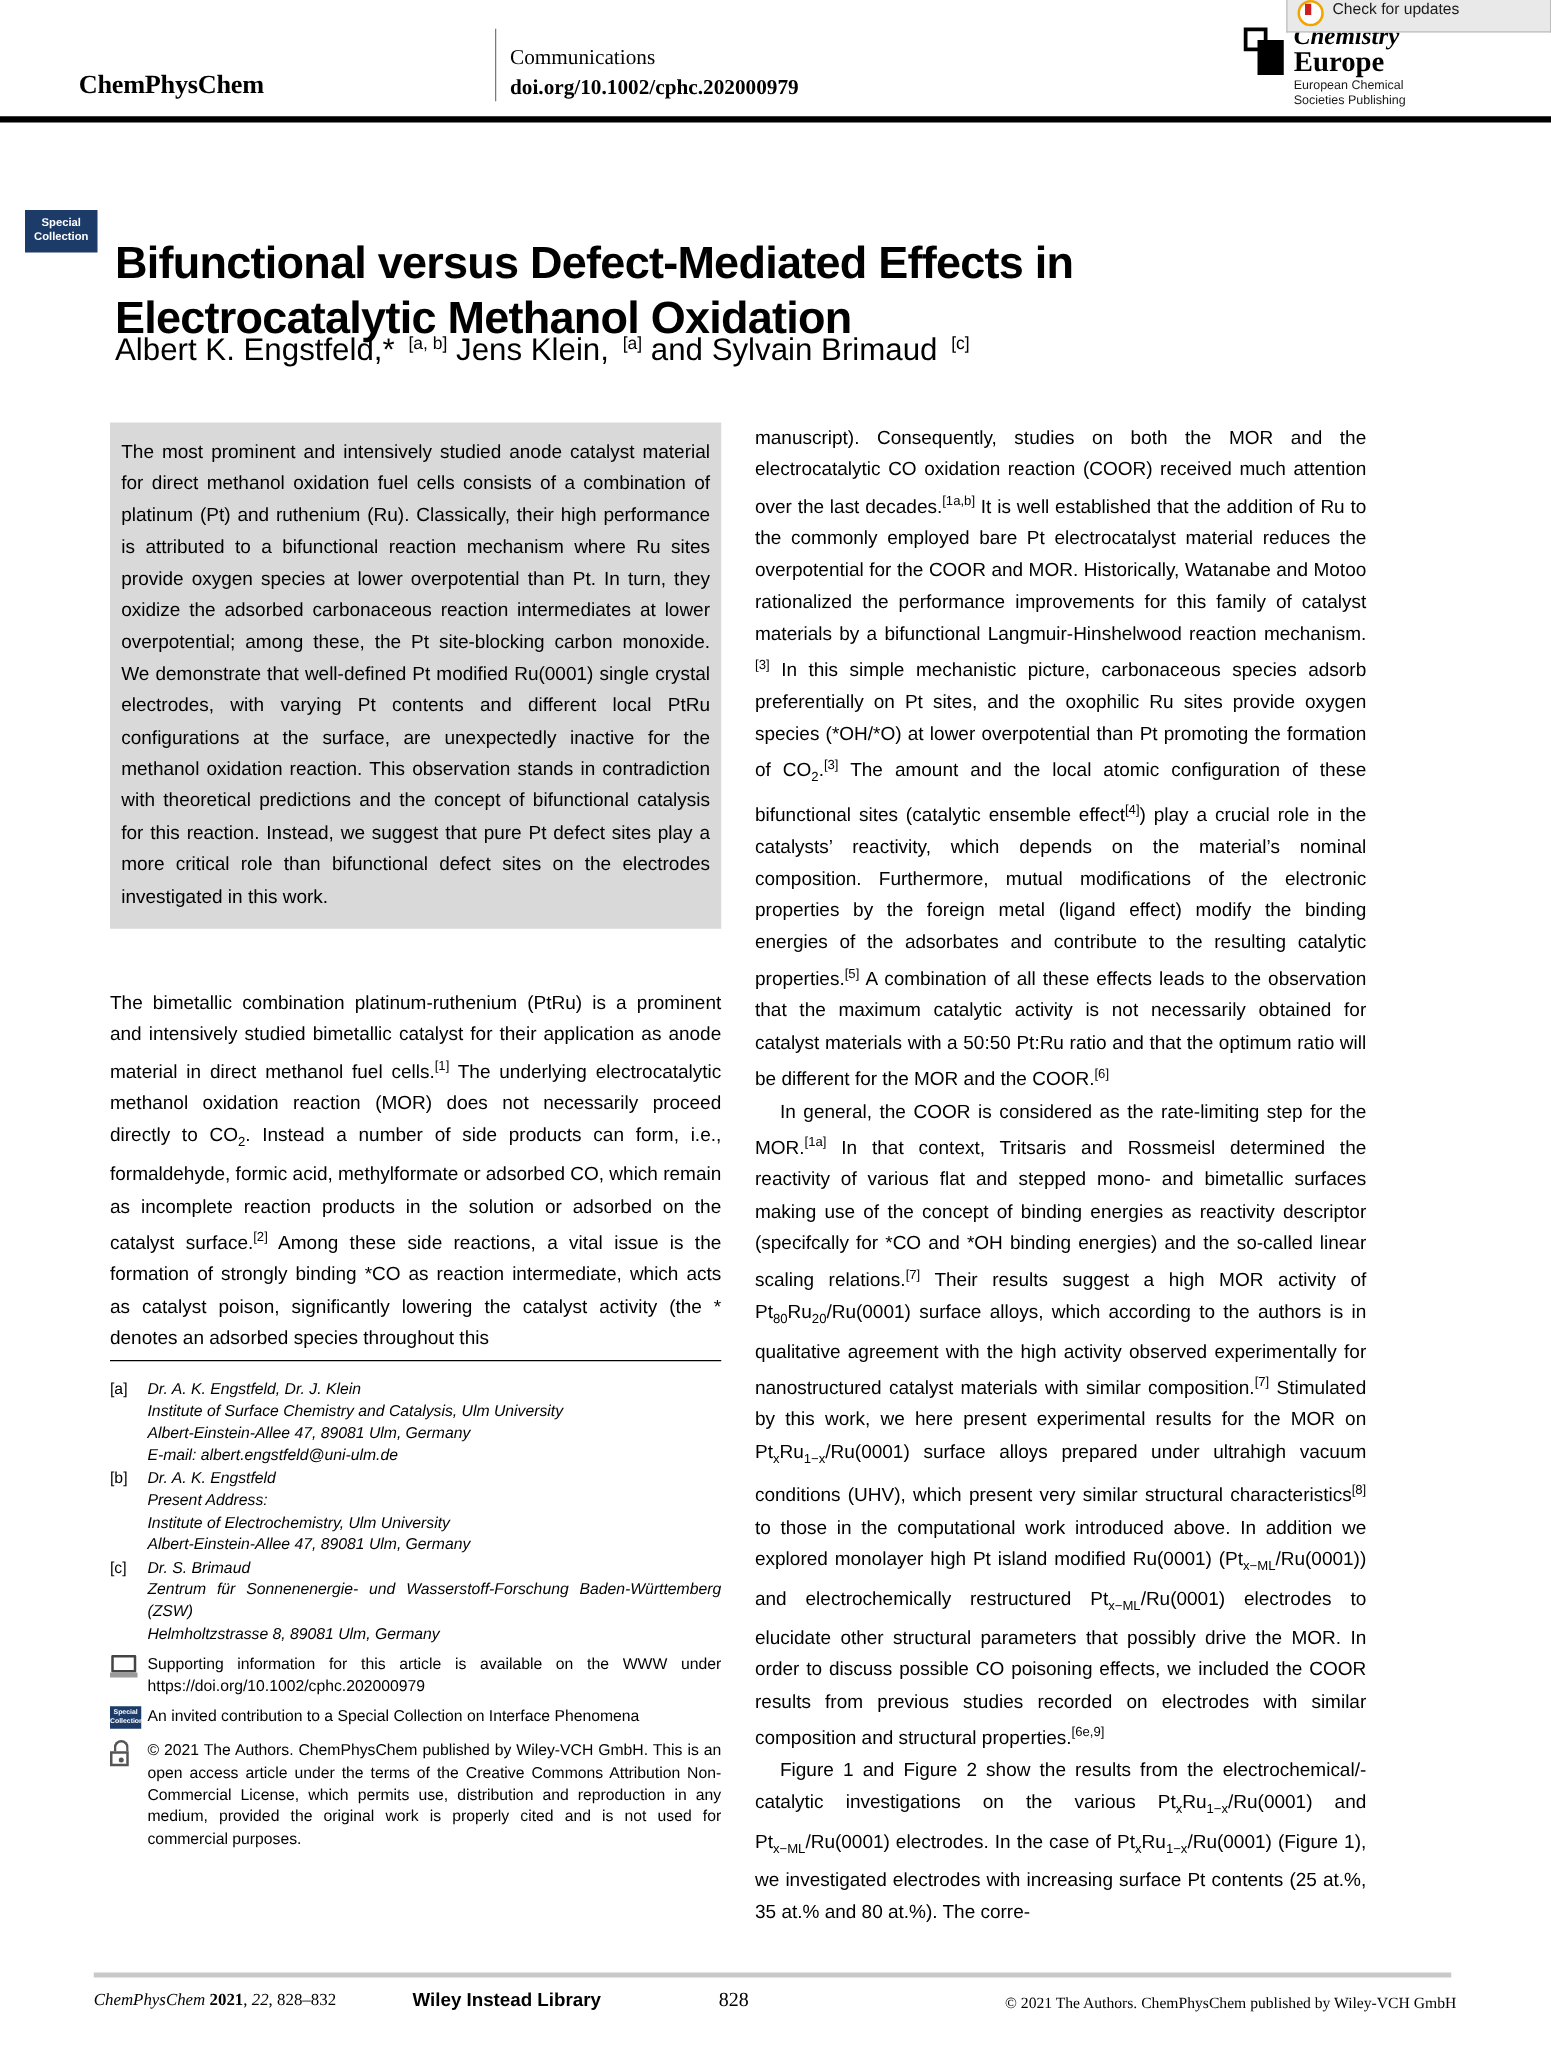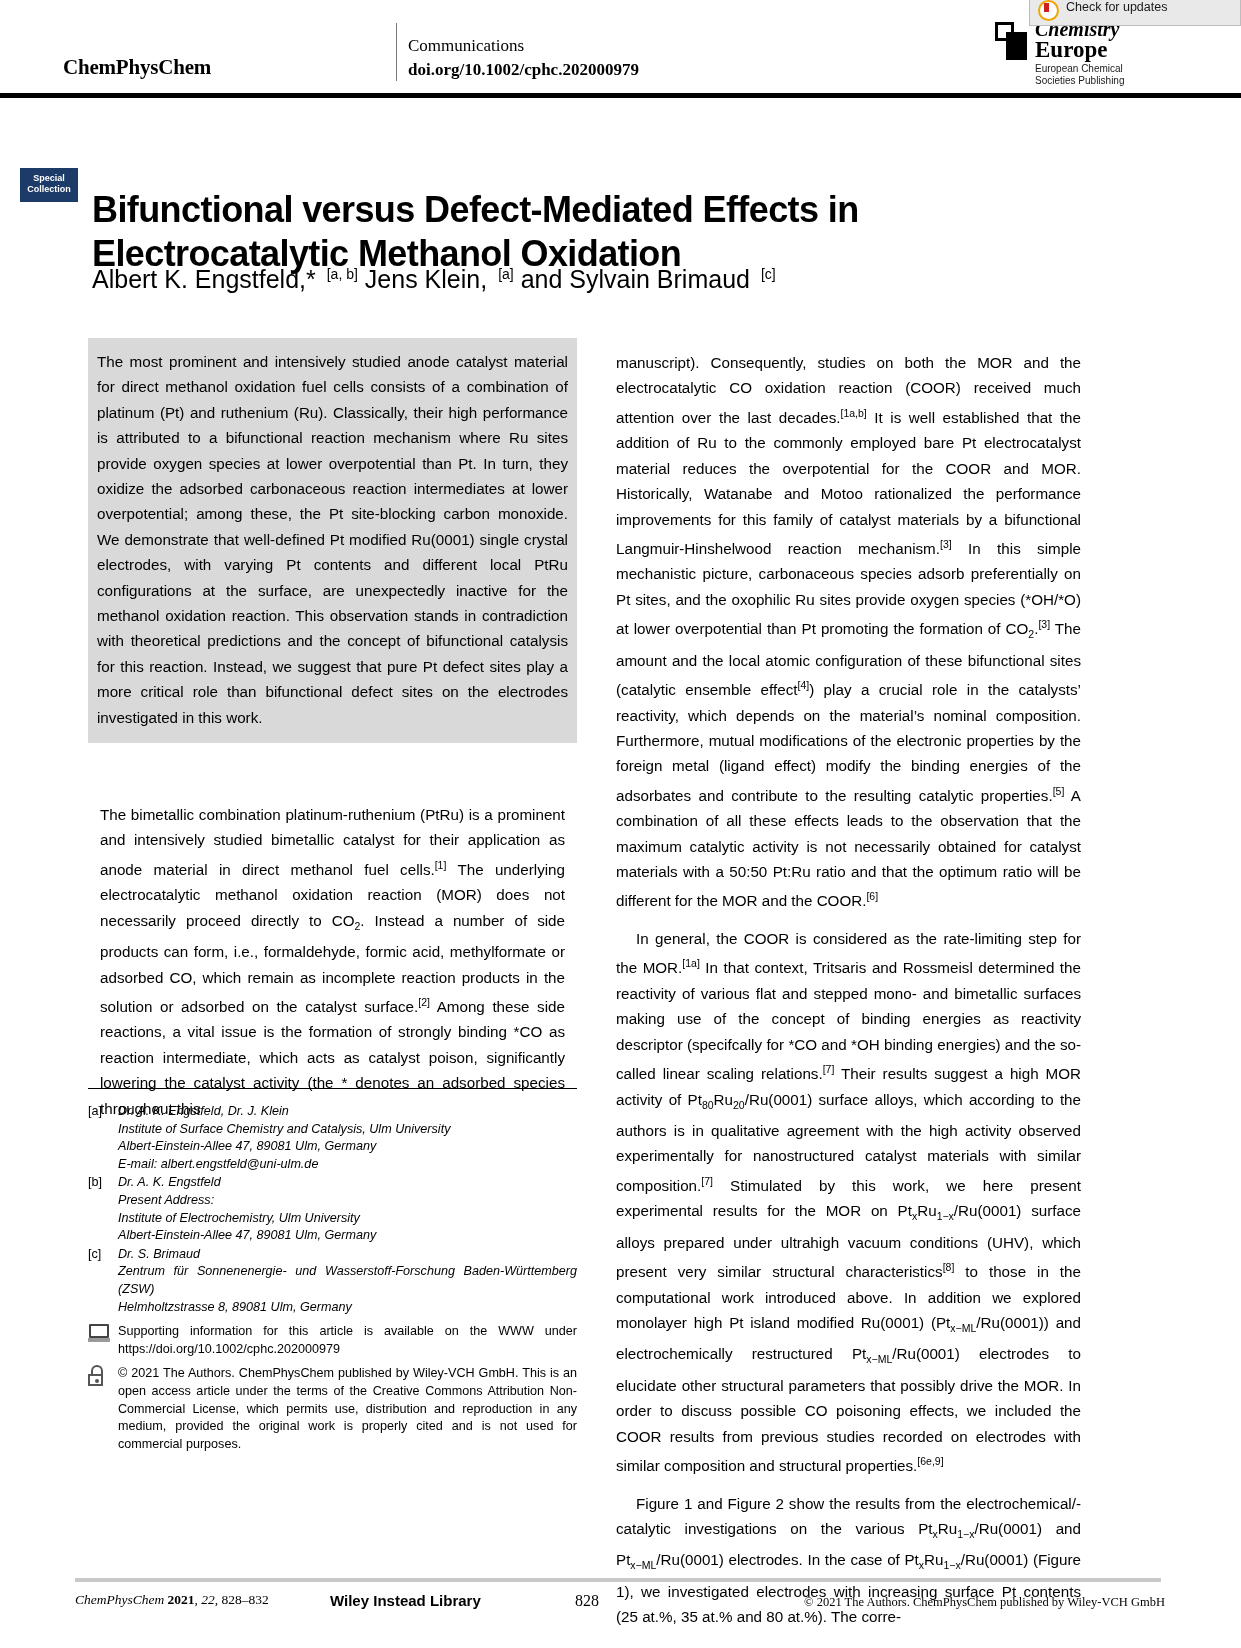--- a/index.html
+++ b/index.html
@@ -208,21 +208,21 @@
   }
   .abstract-box p {
     margin: 0;
     font-size: 15.2px;
     line-height: 25.4px;
     text-align: justify;
     text-align-last: left;
   }
 
   .body-para {
-    margin: 12px;
+    margin: 0;
     font-size: 15.2px;
     line-height: 25.4px;
     text-align: justify;
     text-align-last: left;
   }
   .body-para.indent { text-indent: 20px; }
   .body-para sup { font-size: 10.5px; vertical-align: super; }
   .body-para sub { font-size: 10.5px; vertical-align: sub; }
 
   .left-body {
@@ -458,20 +458,29 @@
   </div>
 
   <div class="fn-note">
     <div class="fn-ico">
       <div class="ico-monitor"></div>
       <div class="ico-monitor-base"></div>
     </div>
     <div class="fn-txt fn-just">Supporting information for this article is available on the WWW under https://doi.org/10.1002/cphc.202000979</div>
   </div>
 
+  <div class="fn-note">
+    <div class="fn-ico">
+      <div class="ico-special">
+        <span>Special</span><br>
+        <span>Collection</span>
+      </div>
+    </div>
+    <div class="fn-txt">An invited contribution to a Special Collection on Interface Phenomena</div>
+  </div>
 
   <div class="fn-note">
     <div class="fn-ico">
       <div class="ico-lock-shackle"></div>
       <div class="ico-lock-body"></div>
     </div>
     <div class="fn-txt fn-just">© 2021 The Authors. ChemPhysChem published by Wiley-VCH GmbH. This is an open access article under the terms of the Creative Commons Attribution Non-Commercial License, which permits use, distribution and reproduction in any medium, provided the original work is properly cited and is not used for commercial purposes.</div>
   </div>
 </div>
 

